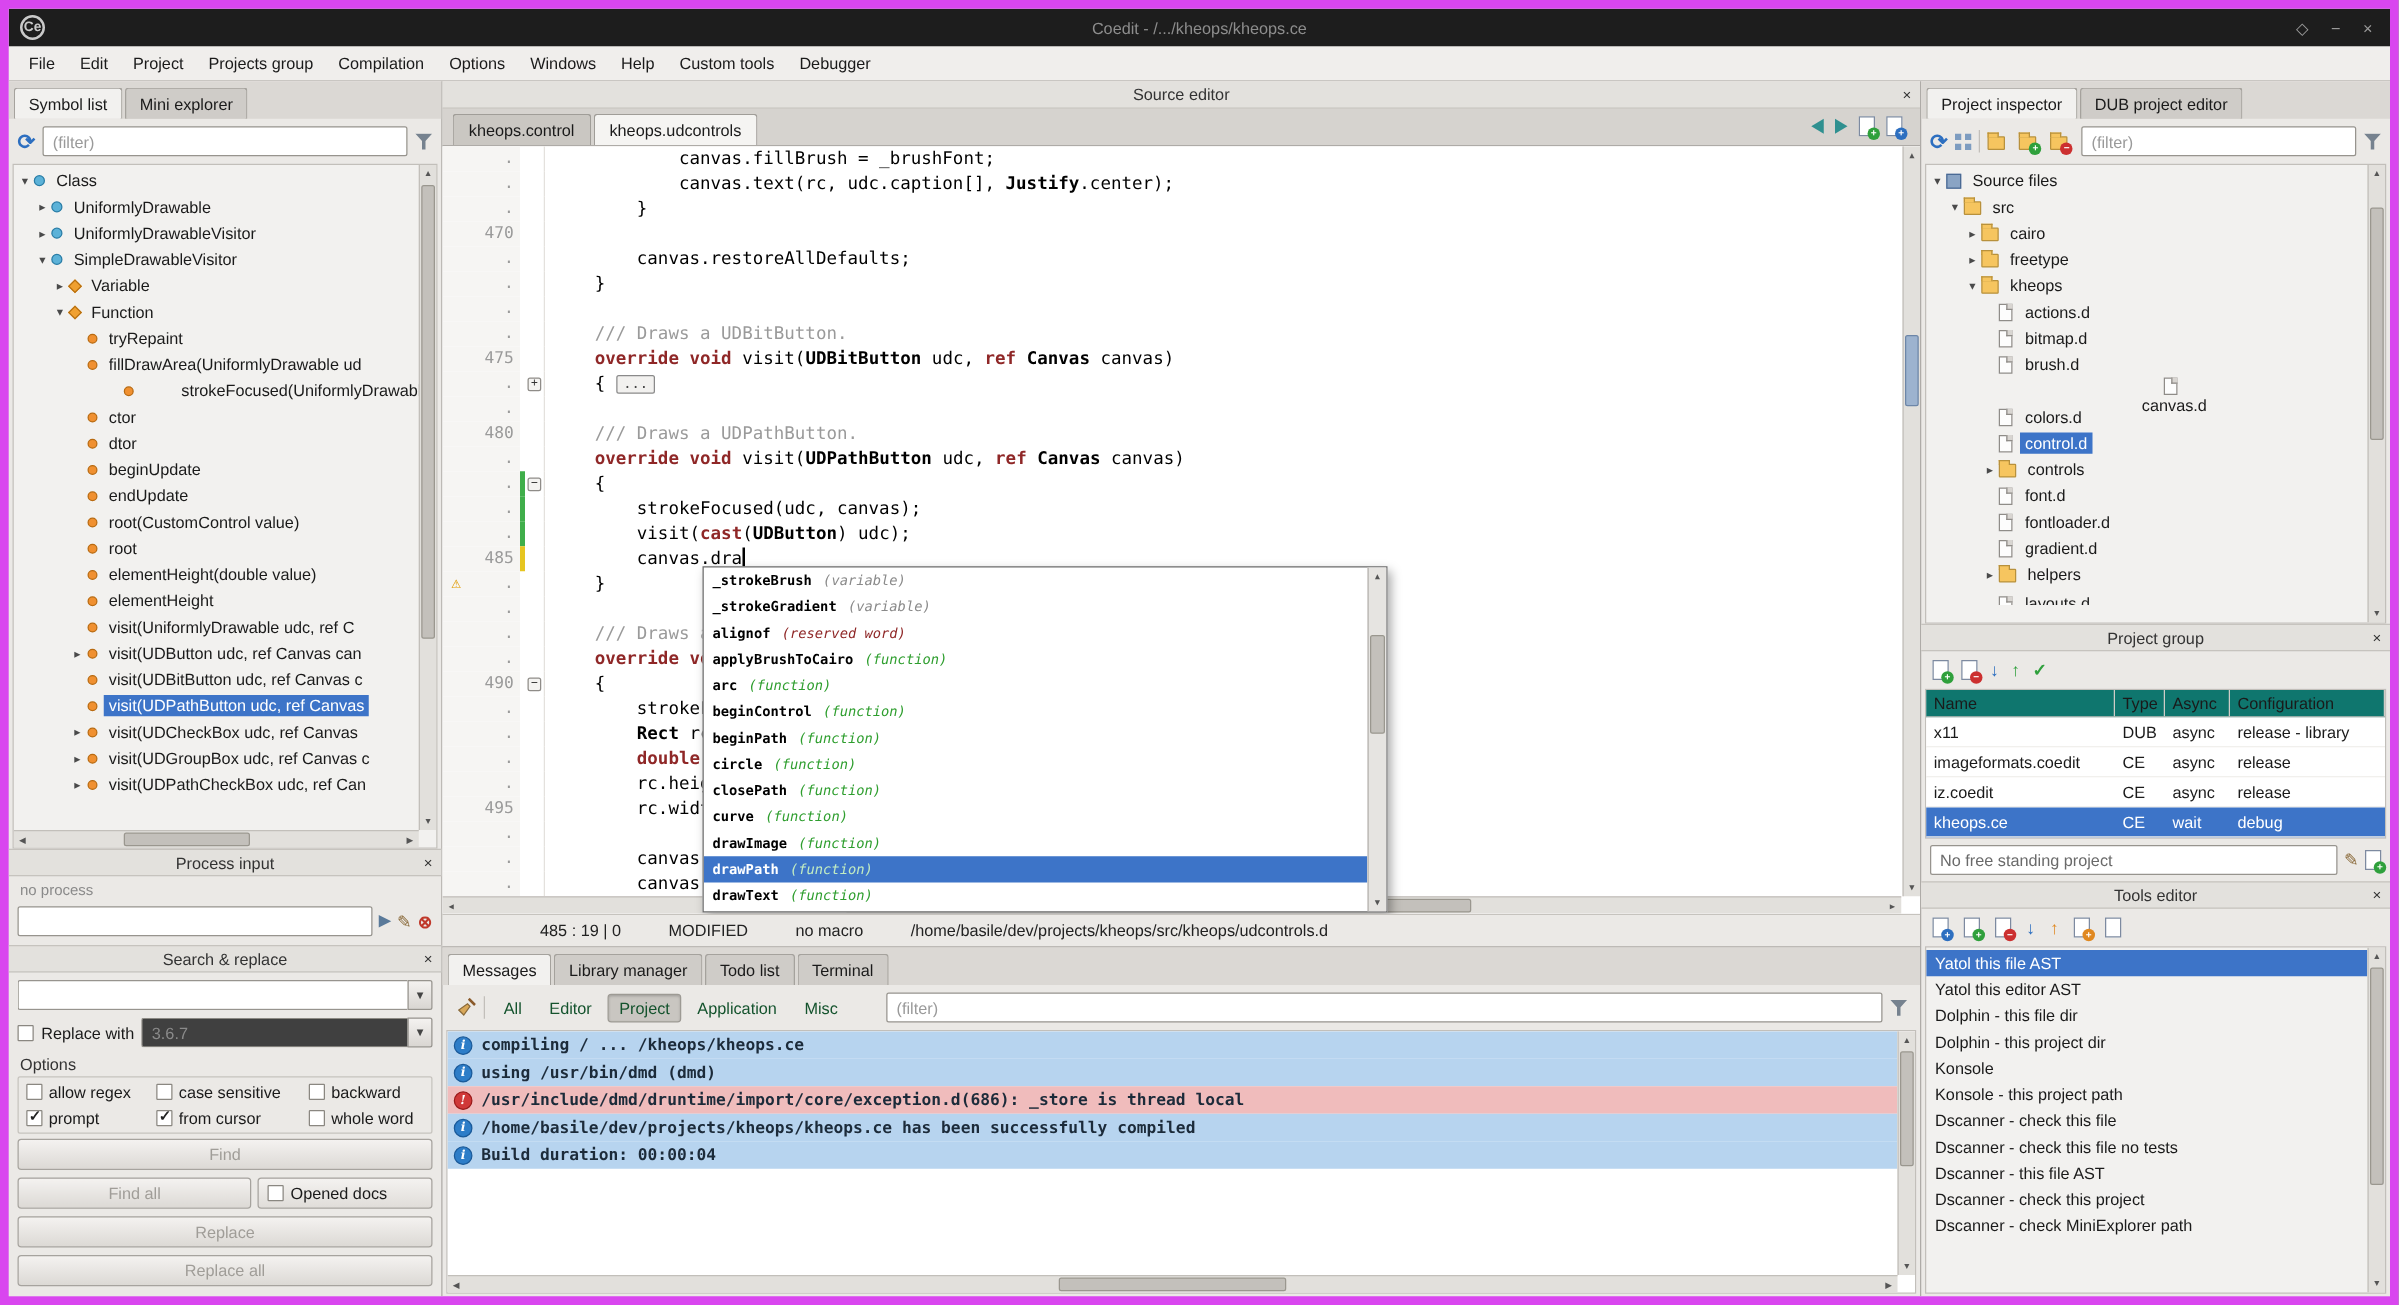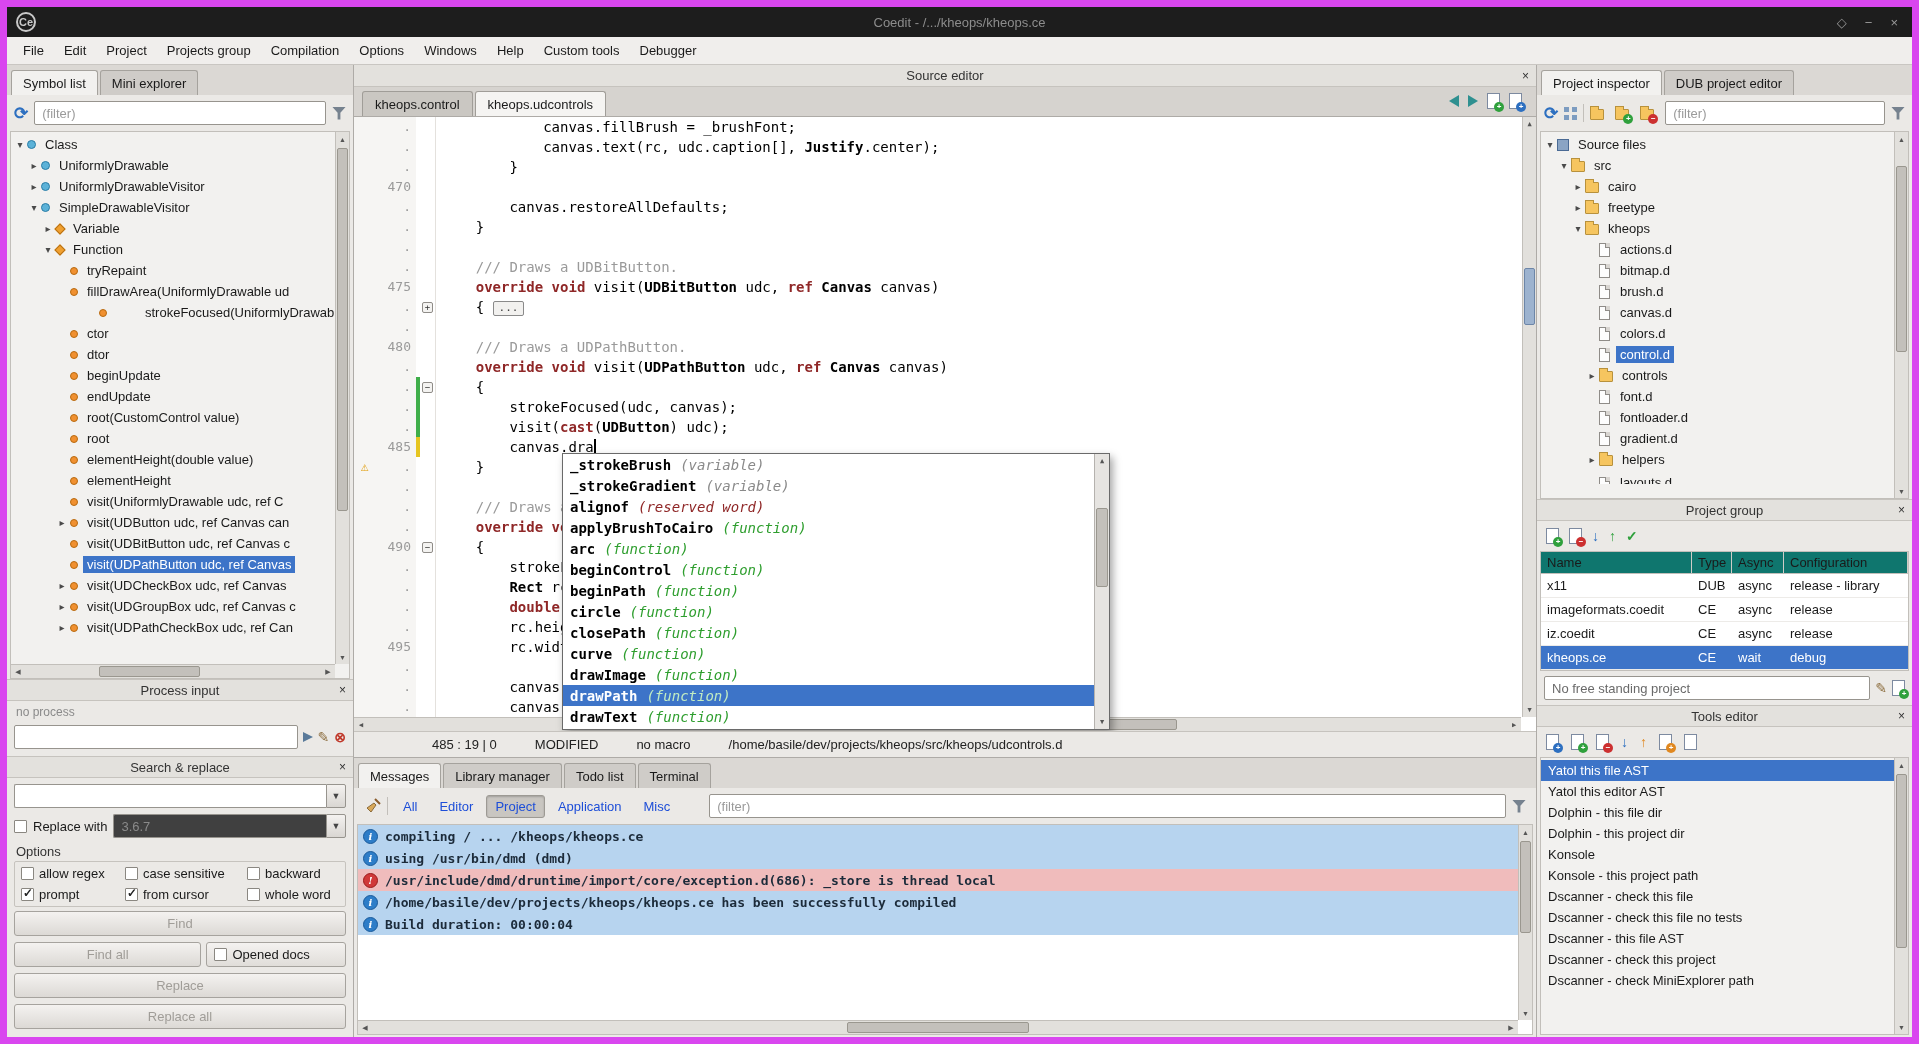--- a/index.html
+++ b/index.html
@@ -104,37 +104,37 @@
 .g-code{flex:1;padding-left:6px}
 .tk-p{color:#000}
 .tk-k{color:#8f2727;font-weight:bold}
 .tk-t{color:#000;font-weight:bold}
 .tk-c{color:#9a9a9a}
 .foldbox{display:inline-block;border:1px solid #8a8a8a;background:#f2f1ef;font-size:11px;line-height:9px;padding:1px 5px 3px;vertical-align:1px;color:#444;border-radius:2px}
 .caret{display:inline-block;width:0;border-left:2px solid #000;height:16px;vertical-align:-3px}
 
 .popup{position:absolute;left:208px;top:336px;width:548px;height:277px;background:#fff;border:1px solid #6a6a6a;box-shadow:3px 4px 8px rgba(0,0,0,.35);display:flex;z-index:5}
 .popup-list{flex:1;overflow:hidden}
-.pitem{height:21px;display:flex;align-items:center;padding:0 7px;font-size:14px;white-space:pre}
+.pitem{height:21px;display:flex;align-items:center;padding:0 7px;font-size:11px;white-space:pre}
 .pname{font-weight:bold;color:#000}
 .pkind{margin-left:9px;font-style:italic}
 .pkind.variable{color:#8a8a8a}
 .pkind.reserved-word{color:#8f2727}
 .pkind.function{color:#2e9e2e}
 .pitem.sel{background:#3d74c8}
 .pitem.sel .pname{color:#fff}
 .pitem.sel .pkind.function{color:#c2ecc2}
 .popup-sb{flex:0 0 15px;background:#e6e4e1;border-left:1px solid #b5b2ae;display:flex;flex-direction:column}
 .popup-sb .sb-track{flex:1;position:relative}
 
 .statusbar{height:26px;flex:0 0 26px;display:flex;align-items:center;background:#ebe9e6;border-top:1px solid #c6c3be;gap:38px;padding-left:78px;color:#222}
 
 .bottom{flex:0 0 280px;display:flex;flex-direction:column;border-top:1px solid #aeaba7;min-height:0}
 .msg-toolbar{height:36px;flex:0 0 36px;display:flex;align-items:center;gap:6px;padding:0 10px}
-.flt-btn{padding:4px 9px;border-radius:3px;color:#1d4ed8}
+.flt-btn{padding:4px 9px;border-radius:3px;color:#14532d}
 .flt-btn.active{background:#c9c6c1;border:1px solid #9d9a94;box-shadow:inset 0 1px 2px rgba(0,0,0,.2);padding:3px 8px}
 .msg-listbox{flex:1;position:relative;background:#fff;border:1px solid #c2bfba;margin:0 3px 2px;overflow:hidden;min-height:0}
 .msg-inner{position:absolute;inset:0 14px 14px 0;overflow:hidden}
 .msg-row{height:22px;display:flex;align-items:center;gap:7px;padding:0 5px;font-family:"DejaVu Sans Mono",monospace;font-weight:bold;font-size:13px;color:#1c2b3a;white-space:nowrap}
 .msg-row.info{background:#b7d4ef}
 .msg-row.error{background:#f0bcbc}
 .mic{width:15px;height:15px;border-radius:50%;color:#fff;font-size:10px;display:flex;align-items:center;justify-content:center;font-family:"DejaVu Serif",serif;font-style:italic;flex:none}
 .mic.info{background:#2d7dc8;border:1px solid #1a5a9a}
 .mic.error{background:#d03838;border:1px solid #9a1a1a}
 
@@ -633,21 +633,21 @@
             <div class="tree-row" style="padding-left: 44px;">
               <span class="tw"></span>
               <span class="i-file"></span>
               <span class="tree-label">bitmap.d</span>
             </div>
             <div class="tree-row" style="padding-left: 44px;">
               <span class="tw"></span>
               <span class="i-file"></span>
               <span class="tree-label">brush.d</span>
             </div>
-            <div class="tree-row" style="padding-left: 44px;">
+            <div class="tree-row" style="padding-left: 44px; flex-direction: column;">
               <span class="tw"></span>
               <span class="i-file"></span>
               <span class="tree-label">canvas.d</span>
             </div>
             <div class="tree-row" style="padding-left: 44px;">
               <span class="tw"></span>
               <span class="i-file"></span>
               <span class="tree-label">colors.d</span>
             </div>
             <div class="tree-row" style="padding-left: 44px;">

